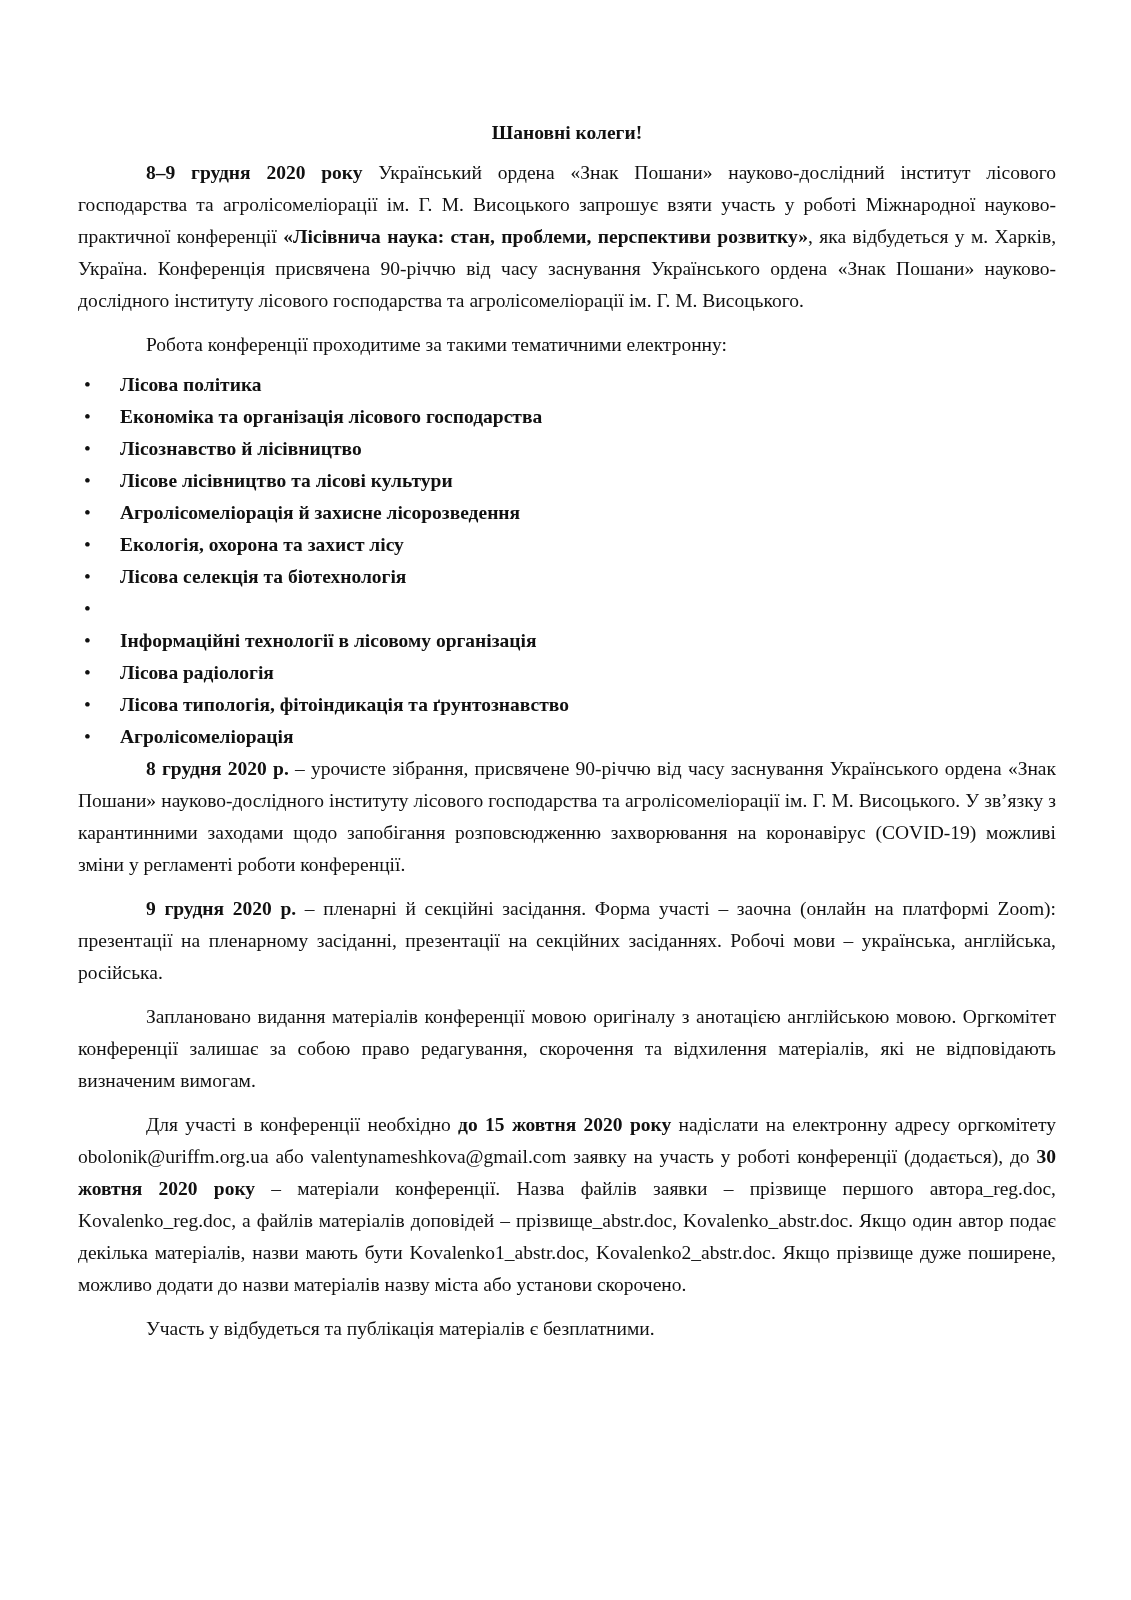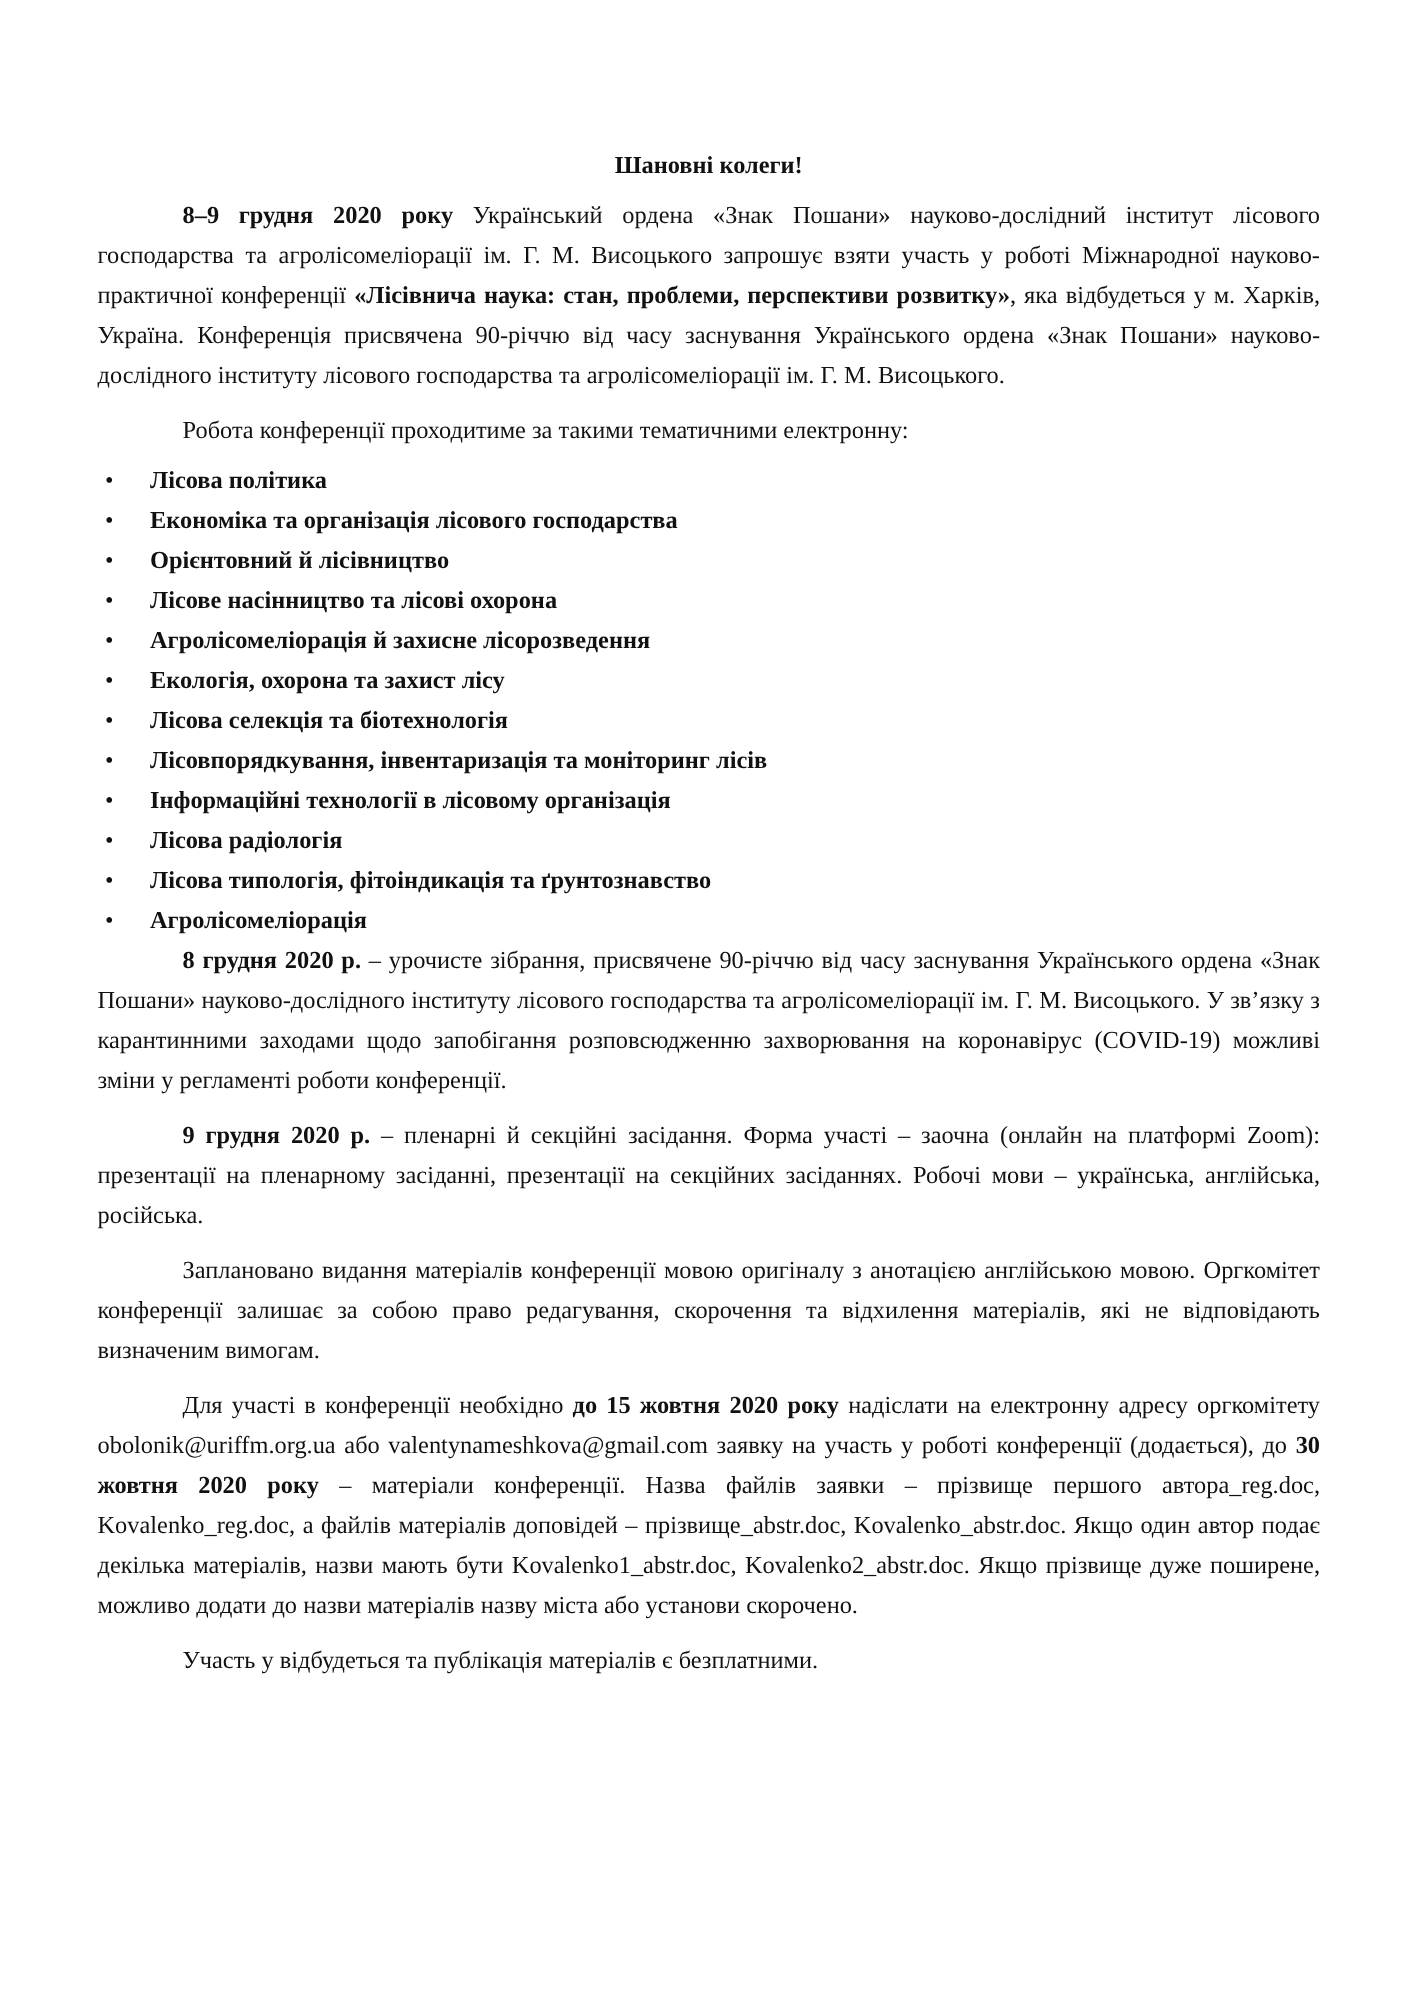--- a/index.html
+++ b/index.html
@@ -37,26 +37,26 @@
 <div class="page">
   <p class="title">Шановні колеги!</p>
 
   <p class="para"><b>8–9 грудня 2020 року</b><span> Український ордена «Знак Пошани» науково-дослідний інститут лісового господарства та агролісомеліорації ім. Г. М. Висоцького запрошує взяти участь у роботі Міжнародної науково-практичної конференції </span><b>«Лісівнича наука: стан, проблеми, перспективи розвитку»</b><span>, яка відбудеться у м. Харків, Україна. Конференція присвячена 90-річчю від часу заснування Українського ордена «Знак Пошани» науково-дослідного інституту лісового господарства та агролісомеліорації ім. Г. М. Висоцького.</span></p>
 
   <p class="para" style="margin-bottom:8px;">Робота конференції проходитиме за такими тематичними електронну:</p>
 
   <ul class="list">
     <li><span class="bullet">•</span><span>Лісова політика</span></li>
     <li><span class="bullet">•</span><span>Економіка та організація лісового господарства</span></li>
-    <li><span class="bullet">•</span><span>Орієнтовний й лісівництво</span></li>
-    <li><span class="bullet">•</span><span>Лісове насінництво та лісові  охорона</span></li>
+    <li><span class="bullet">•</span><span>Лісознавство й лісівництво</span></li>
+    <li><span class="bullet">•</span><span>Лісове лісівництво та лісові  культури</span></li>
     <li><span class="bullet">•</span><span>Агролісомеліорація й захисне лісорозведення</span></li>
     <li><span class="bullet">•</span><span>Екологія, охорона та захист лісу</span></li>
     <li><span class="bullet">•</span><span>Лісова селекція та біотехнологія</span></li>
-    <li><span class="bullet">•</span><span>Лісовпорядкування, інвентаризація та моніторинг лісів</span></li>
+    <li><span class="bullet">•</span></li>
     <li><span class="bullet">•</span><span>Інформаційні технології в лісовому організація</span></li>
     <li><span class="bullet">•</span><span>Лісова радіологія</span></li>
     <li><span class="bullet">•</span><span>Лісова типологія, фітоіндикація та ґрунтознавство</span></li>
     <li><span class="bullet">•</span><span>Агролісомеліорація</span></li>
   </ul>
 
 
   <p class="para"><b>8 грудня 2020 р.</b><span> – урочисте зібрання, присвячене 90-річчю від часу заснування Українського ордена «Знак Пошани» науково-дослідного інституту лісового господарства та агролісомеліорації ім. Г. М. Висоцького. У зв’язку з карантинними заходами щодо запобігання розповсюдженню захворювання на коронавірус (COVID-19) можливі зміни у регламенті роботи конференції.</span></p>
 
   <p class="para"><b>9 грудня 2020 р.</b><span> – пленарні й секційні засідання. Форма участі – заочна (онлайн на платформі Zoom): презентації на пленарному засіданні, презентації на секційних засіданнях. Робочі мови – українська, англійська, російська.</span></p>

